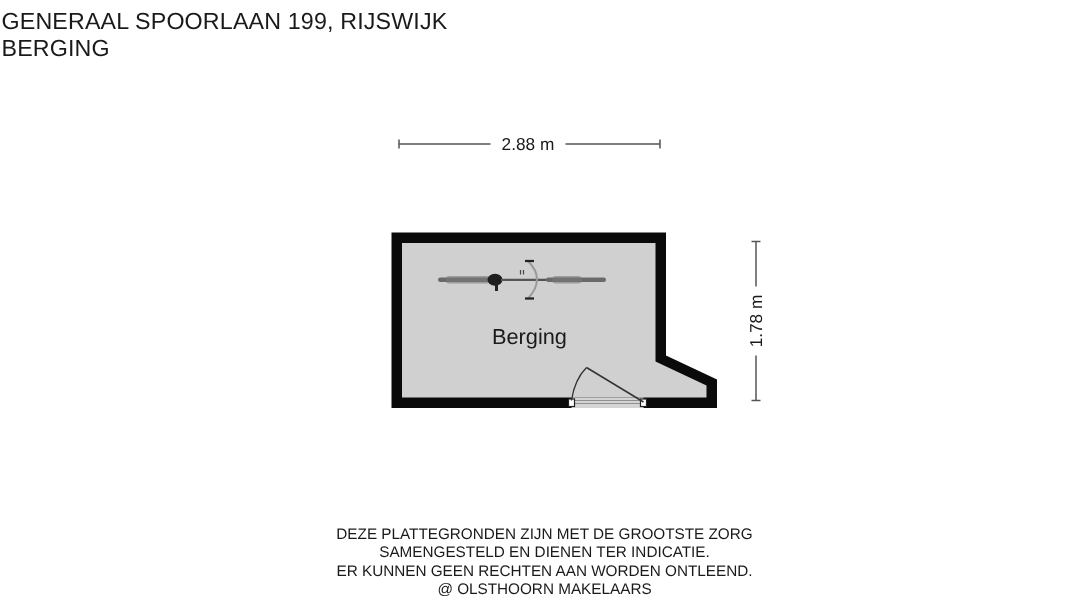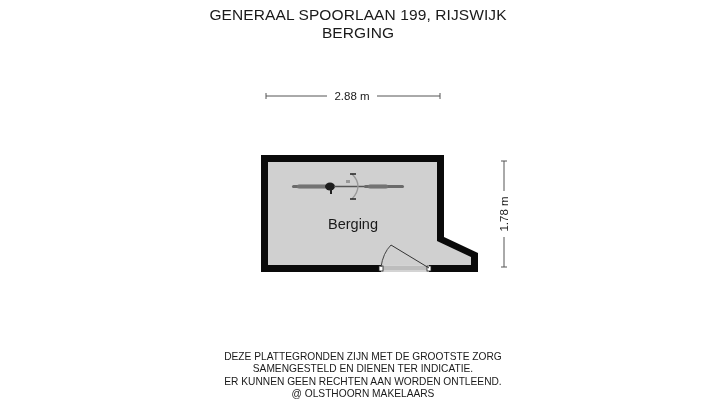--- a/index.html
+++ b/index.html
@@ -1,18 +1,18 @@
 <!DOCTYPE html>
 <html><head>
   <meta charset="utf-8">
   <style>
     html, body { margin: 0; padding: 0; background: #ffffff; }
     body { width: 720px; height: 405px; position: relative; overflow: hidden;
            font-family: "Liberation Sans", sans-serif; color: #1a1a1a; }
-    .title { position: absolute; left: 16px; width: 684px; text-align: center;
+    .title { position: absolute; left: 1px; width: 684px; 
              font-size: 15.5px; line-height: 18px; letter-spacing: 0.1px; }
     .title-1 { top: 6px; }
     .title-2 { top: 24px; }
     .plan { position: absolute; left: 0; top: 0; width: 720px; height: 405px; }
     .disclaimer { position: absolute; left: 0; top: 351px; width: 726px;
                   text-align: center; font-size: 10.2px; line-height: 12.3px; color: #1a1a1a; }
     .disclaimer div { white-space: nowrap; }
   </style>
 </head>
 <body>

